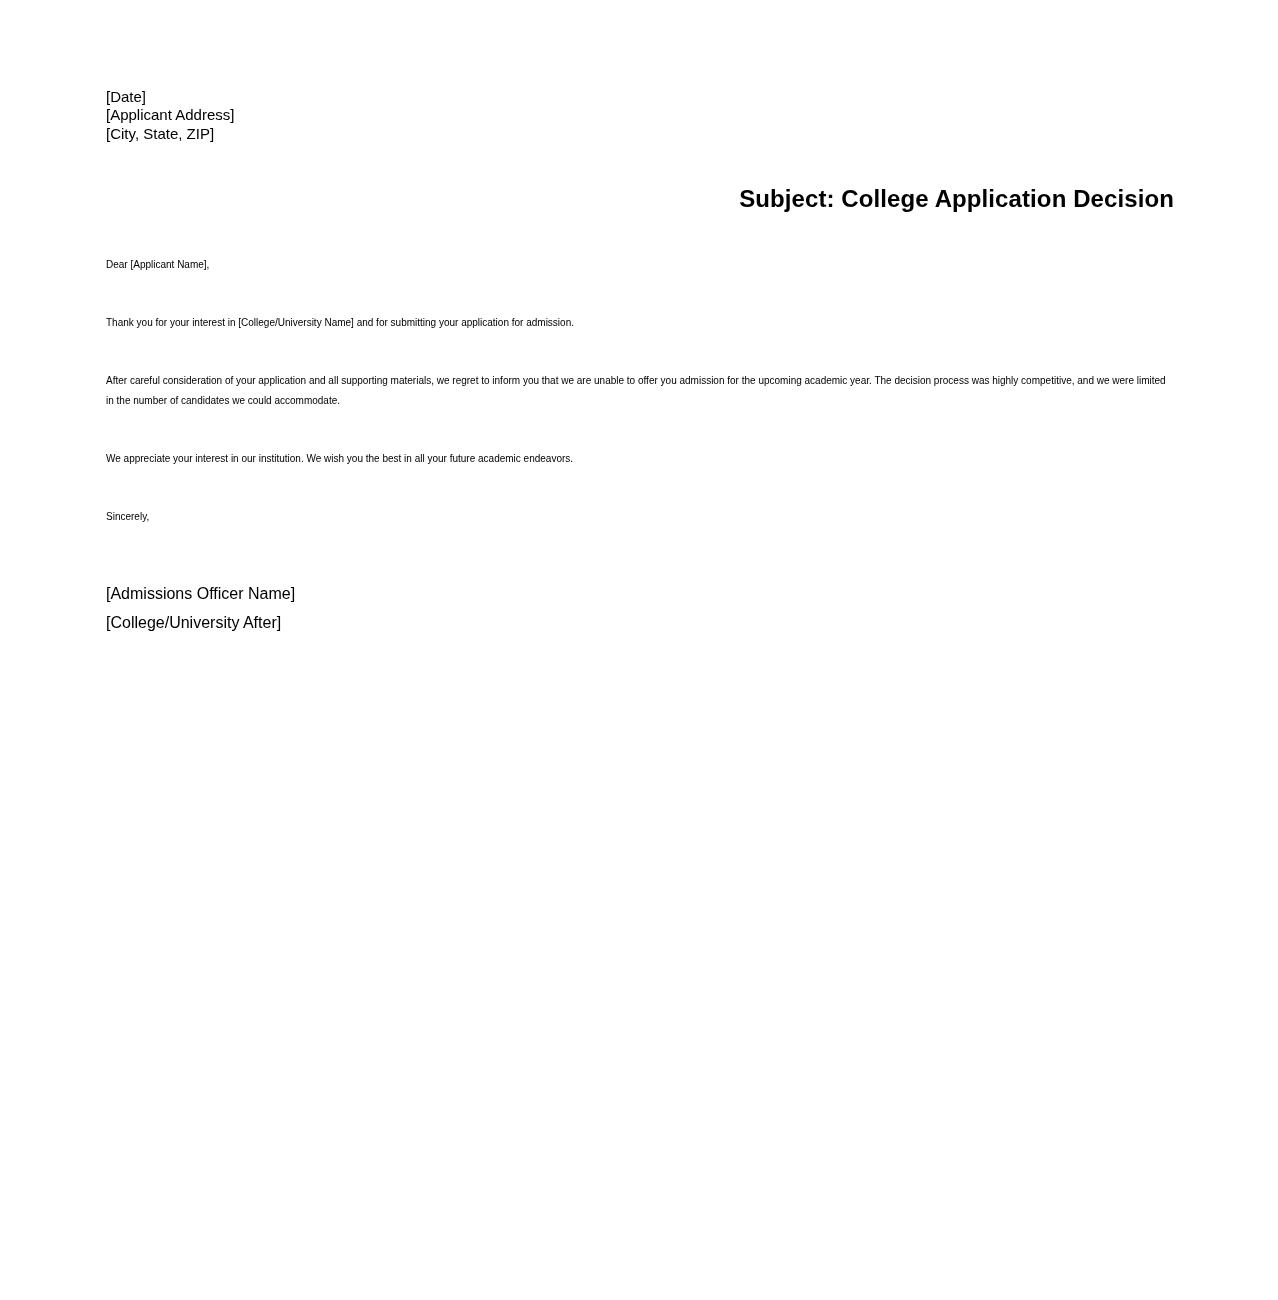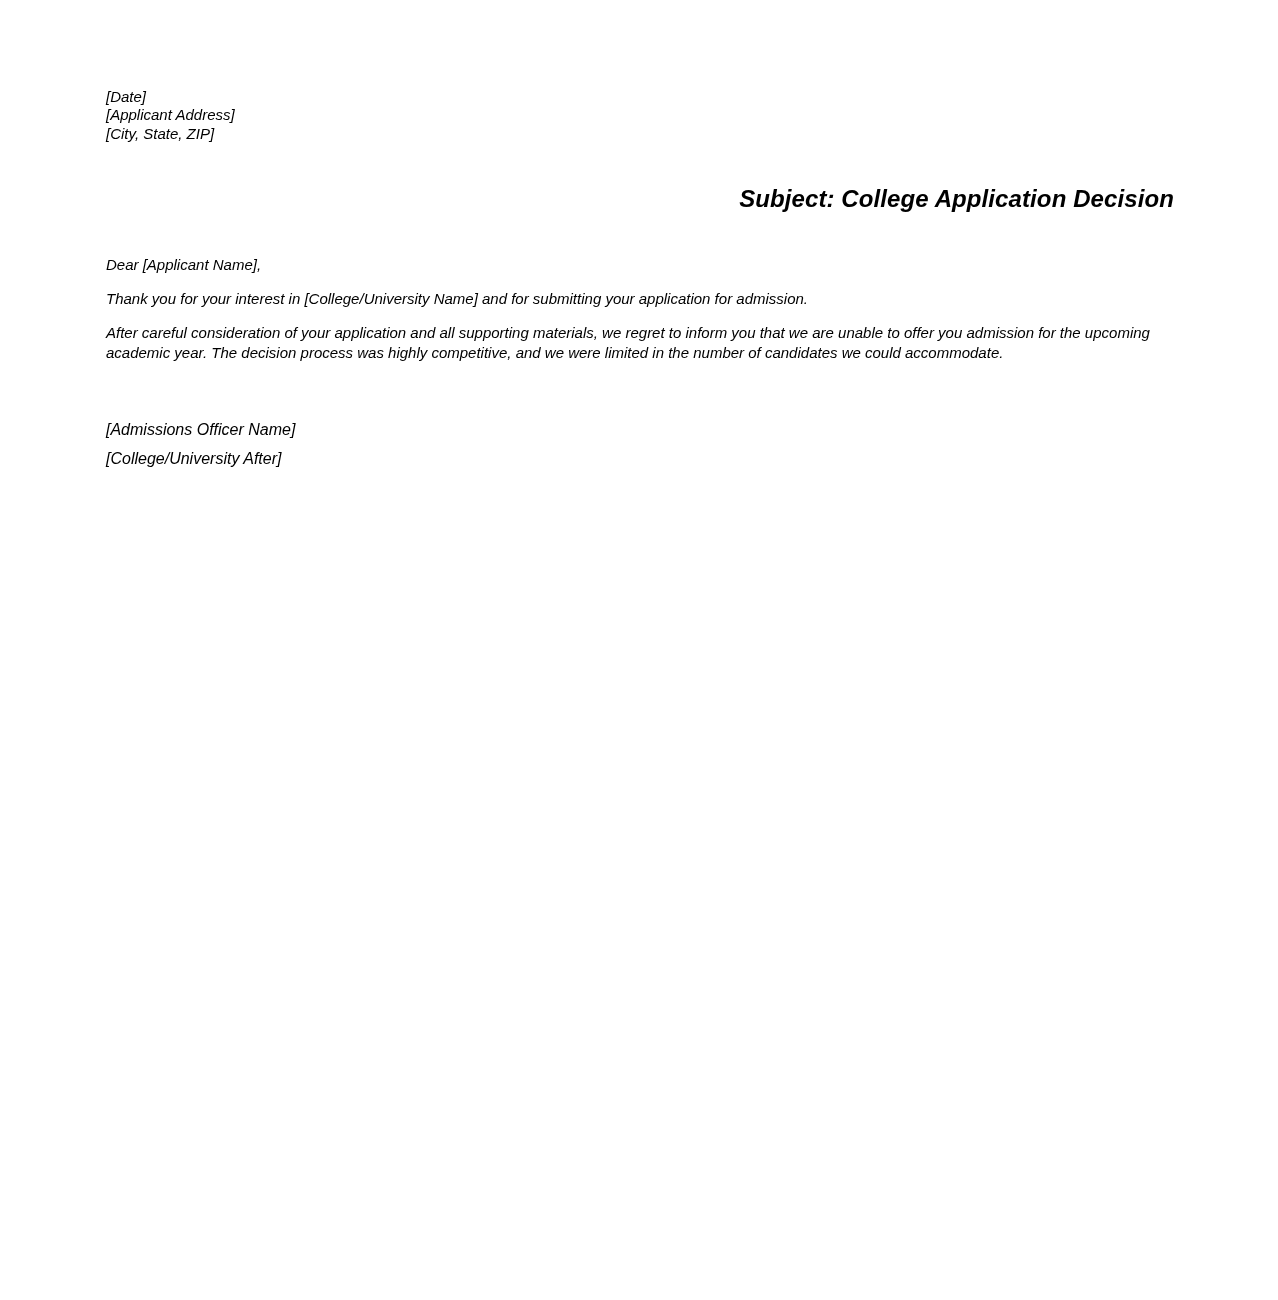--- a/index.html
+++ b/index.html
@@ -15,21 +15,20 @@
     color: #000000;
     -webkit-font-smoothing: antialiased;
   }
   .page {
     position: relative;
     width: 1278px;
     height: 1300px;
     background: #ffffff;
     box-sizing: border-box;
     padding: 88px 106px 0 106px;
-    font-style: italic;
   }
   .letter {
     width: 1068px;
   }
 
   
   .address-block {
     font-size: 15px;
     line-height: 18.4px;
     margin: 0 0 0 0;
@@ -44,26 +43,26 @@
     font-size: 24px;
     font-weight: bold;
     line-height: 28px;
     margin: 42px 0 0 0;
     letter-spacing: 0.1px;
     text-align: right;
   }
 
   
   .body-paragraph {
-    font-size: 15px;
+    font-size: 10px;
     line-height: 20px;
     margin: 0;
   }
   .salutation { margin-top: 42px; }
-  .para-gap   { margin-top: 14px; }
+  .para-gap   { margin-top: 38px; }
 
   
   .signature-block {
     margin-top: 52px;
     font-size: 16px;
     line-height: 29px;
   }
   .signature-line {
     display: block;
   }
@@ -81,21 +80,23 @@
     </div>
 
     <h1 class="subject-heading">Subject: College Application Decision</h1>
 
     <p class="body-paragraph salutation">Dear [Applicant Name],</p>
 
     <p class="body-paragraph para-gap">Thank you for your interest in [College/University Name] and for submitting your application for admission.</p>
 
     <p class="body-paragraph para-gap">After careful consideration of your application and all supporting materials, we regret to inform you that we are unable to offer you admission for the upcoming academic year. The decision process was highly competitive, and we were limited in the number of candidates we could accommodate.</p>
 
+    <p class="body-paragraph para-gap">We appreciate your interest in our institution. We wish you the best in all your future academic endeavors.</p>
 
+    <p class="body-paragraph para-gap">Sincerely,</p>
 
     <div class="signature-block">
       <span class="signature-line">[Admissions Officer Name]</span>
       <span class="signature-line">[College/University After]</span>
     </div>
 
   </div>
 </div>
 
 </body></html>

